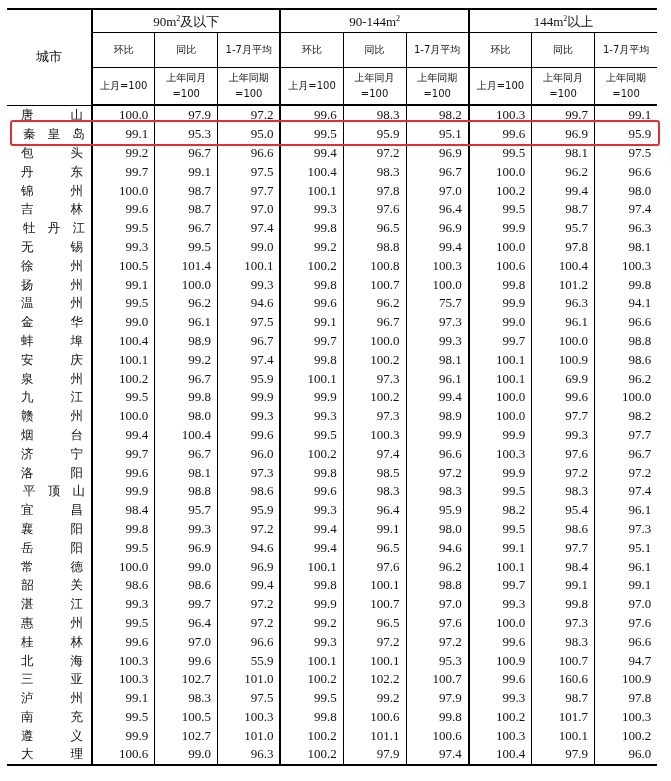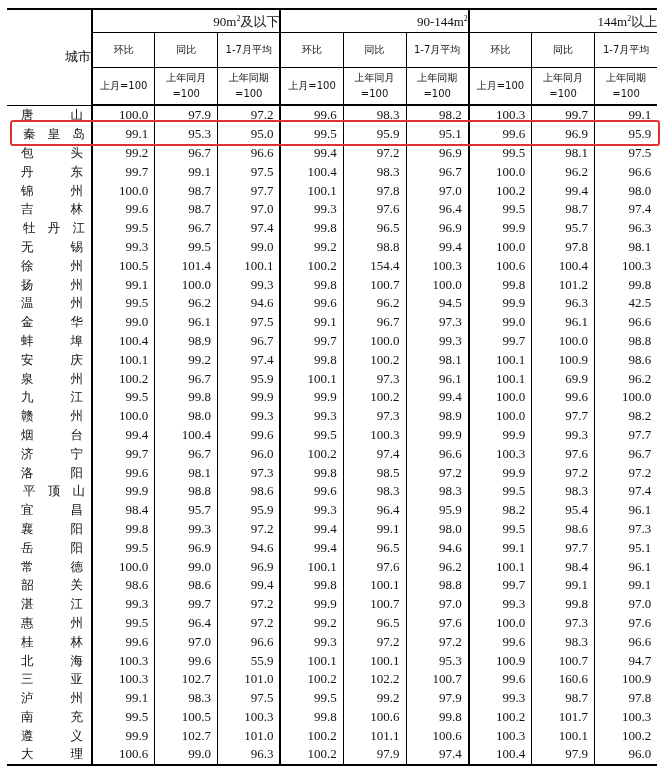--- a/index.html
+++ b/index.html
@@ -11,21 +11,21 @@
   .table-wrap { position: absolute; left: 7px; top: 8px; width: 650px; }
   table { border-collapse: collapse; width: 650px; table-layout: fixed; }
   col.c-city { width: 85px; }
   col.c-val { width: 62.8px; }
   th, td { padding: 0; }
   thead th {
     font-weight: normal; font-size: 10px; line-height: 16px;
     border: 1px solid #000; text-align: center; vertical-align: middle;
     font-family: "DejaVu Sans", sans-serif;
   }
-  thead tr.r1 th { height: 22px; border-top: 2px solid #000; font-family: "Liberation Serif", serif; font-size: 13px; text-align: right; }
+  thead tr.r1 th { height: 22px; border-top: 2px solid #000; font-family: "Liberation Serif", serif; font-size: 13px; }
   thead tr.r2 th { height: 34px; }
   thead tr.r3 th { height: 36px; border-bottom: 2px solid #000; }
   thead th.city { border-left: none; margin-top: 36px; }
   thead th.last { border-right: none; }
   thead th sup { font-size: 8px; }
   tbody td {
     height: 18.8px; font-size: 13px; text-align: right; padding-right: 6px;
     border-left: 1px solid #000; border-right: 1px solid #000;
     line-height: 18px;
   }
@@ -215,21 +215,21 @@
         </tr>
         <tr>
           <td class="city"><span class="city-name">
               <span>徐</span>
               <span>州</span>
             </span></td>
           <td class="grp">100.5</td>
           <td class="">101.4</td>
           <td class="">100.1</td>
           <td class="grp">100.2</td>
-          <td class="">154.4</td>
+          <td class="">100.8</td>
           <td class="">100.3</td>
           <td class="grp">100.6</td>
           <td class="">100.4</td>
           <td class=" last">100.3</td>
         </tr>
         <tr>
           <td class="city"><span class="city-name">
               <span>扬</span>
               <span>州</span>
             </span></td>
@@ -246,24 +246,24 @@
         <tr>
           <td class="city"><span class="city-name">
               <span>温</span>
               <span>州</span>
             </span></td>
           <td class="grp">99.5</td>
           <td class="">96.2</td>
           <td class="">94.6</td>
           <td class="grp">99.6</td>
           <td class="">96.2</td>
-          <td class="">94.5</td>
+          <td class="">75.7</td>
           <td class="grp">99.9</td>
           <td class="">96.3</td>
-          <td class=" last">42.5</td>
+          <td class=" last">94.1</td>
         </tr>
         <tr>
           <td class="city"><span class="city-name">
               <span>金</span>
               <span>华</span>
             </span></td>
           <td class="grp">99.0</td>
           <td class="">96.1</td>
           <td class="">97.5</td>
           <td class="grp">99.1</td>

